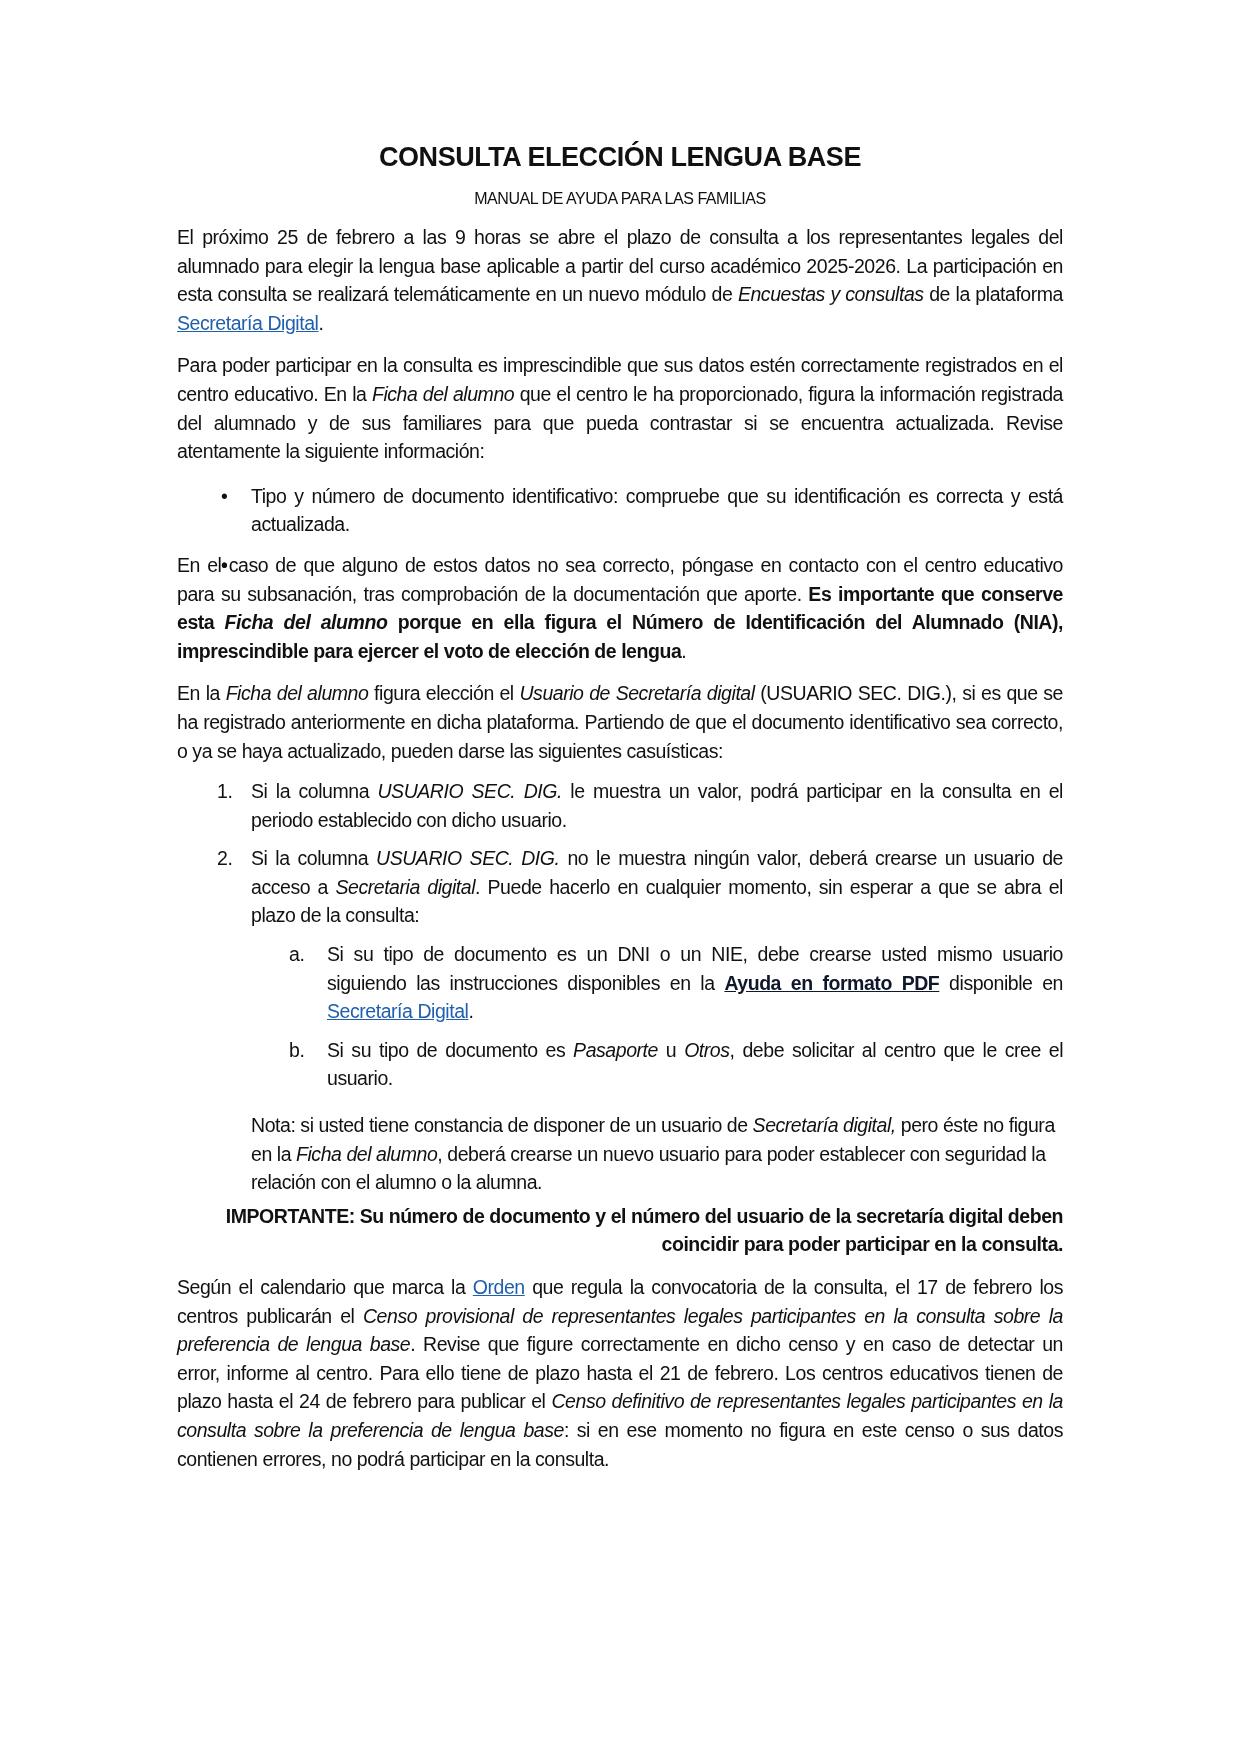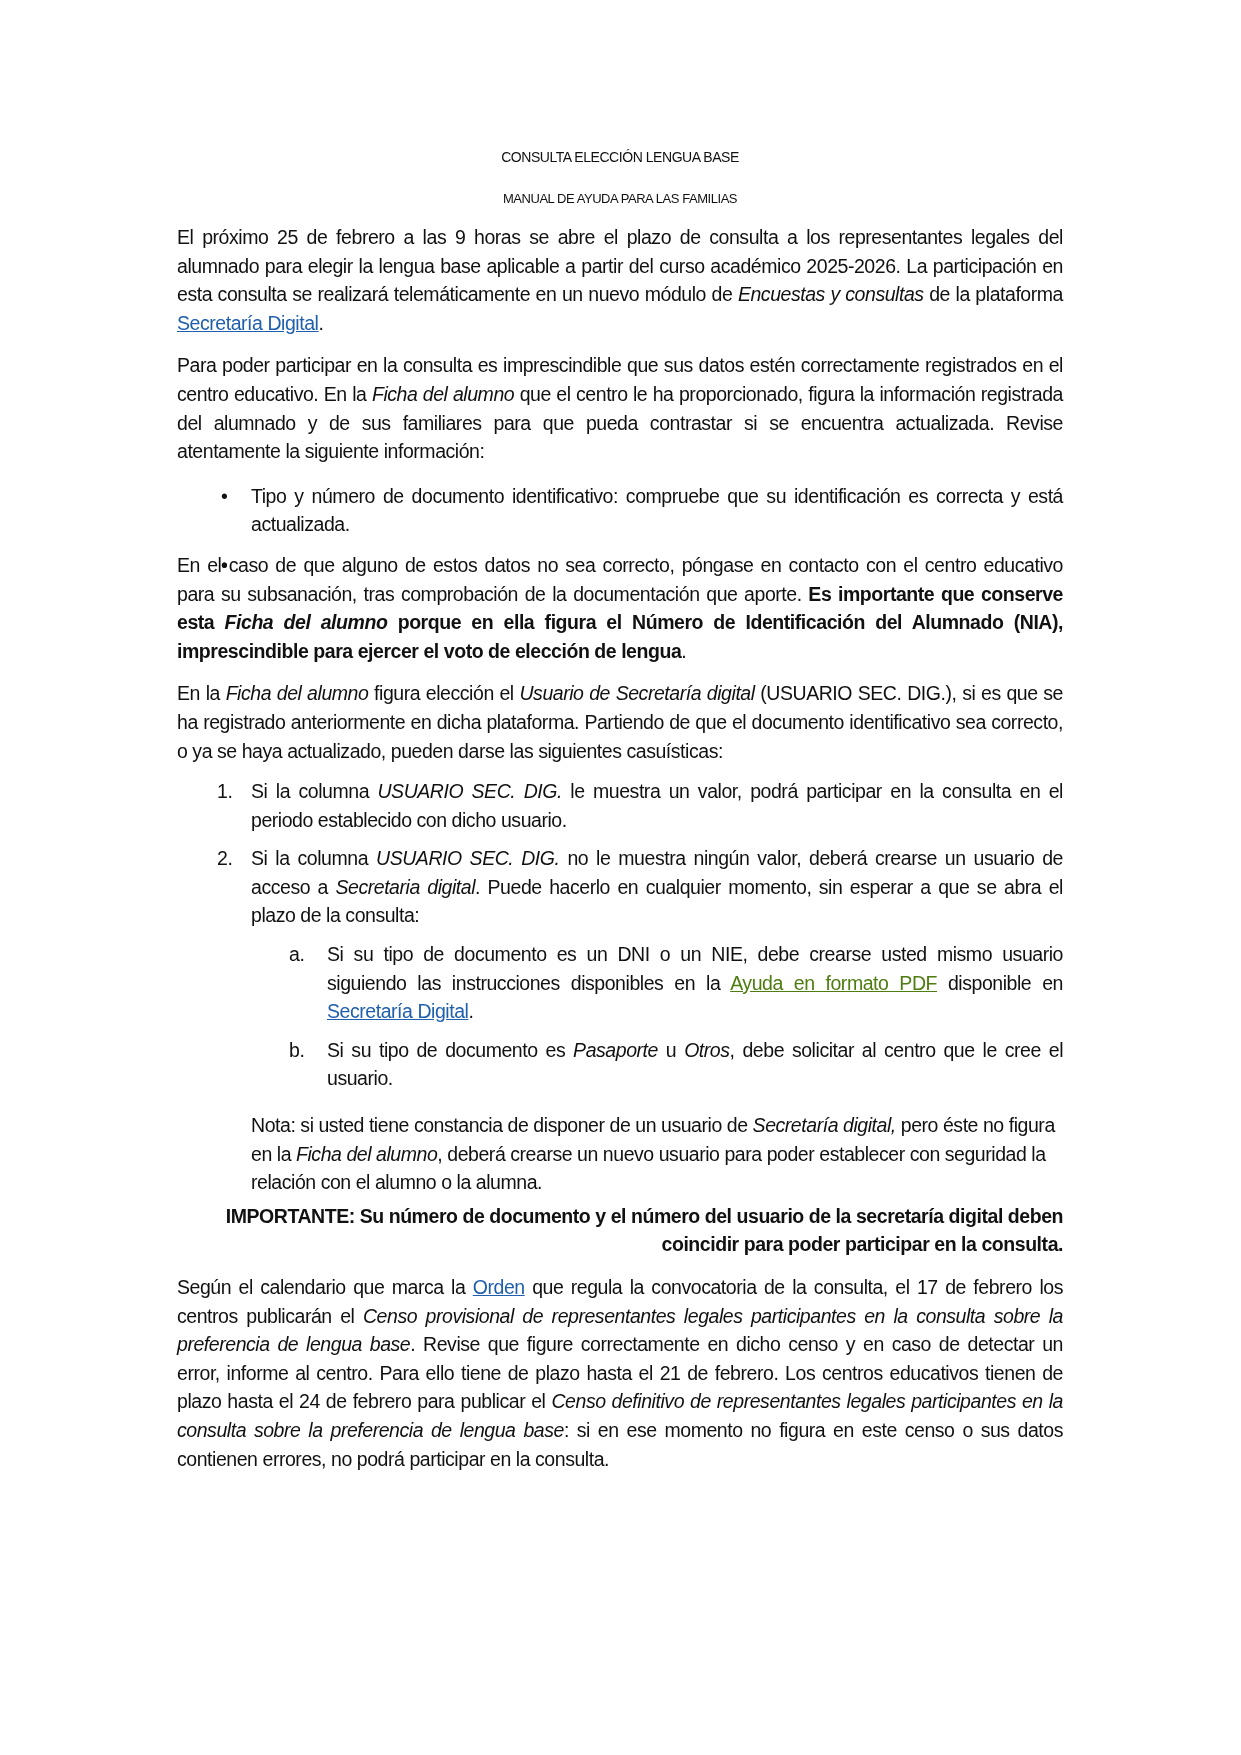--- a/index.html
+++ b/index.html
@@ -27,22 +27,22 @@
   ol.sub { list-style: none; margin: 10px 0 0 0; padding: 0; }
   ol.sub > li { position: relative; padding-left: 150px; margin-bottom: 10px; text-align: justify; }
   ol.sub > li .marker { position: absolute; left: 112px; top: 0; }
   .nota { padding-left: 74px; margin-top: 18px; text-align: left; }
   .important { margin-top: 5px; font-weight: bold; text-align: right; }
 </style>
 </head>
 <body>
 
 <div class="page">
-  <h1 class="title" style="font-weight:normal;font-size:14px;">CONSULTA ELECCIÓN LENGUA BASE</h1>
-  <h2 class="title" style="font-weight:normal;font-size:13px;">MANUAL DE AYUDA PARA LAS FAMILIAS</h2>
+  <h1 class="title" style="font-weight:bold;font-size:27px;">CONSULTA ELECCIÓN LENGUA BASE</h1>
+  <h2 class="title" style="font-weight:normal;font-size:16px;">MANUAL DE AYUDA PARA LAS FAMILIAS</h2>
 
   <p class="p1"><span>El próximo 25 de febrero a las 9 horas se abre el plazo de consulta a los representantes legales del alumnado para elegir la lengua base aplicable a partir del curso académico 2025-2026. La participación en esta consulta se realizará telemáticamente en un nuevo módulo de </span><i>Encuestas y consultas</i><span> de la plataforma </span><a class="link" style="color: rgb(31, 95, 174);">Secretaría Digital</a><span>.</span></p>
 
   <p class="para"><span>Para poder participar en la consulta es imprescindible que sus datos estén correctamente registrados en el centro educativo. En la </span><i>Ficha del alumno</i><span> que el centro le ha proporcionado, figura la información registrada del alumnado y de sus familiares para que pueda contrastar si se encuentra actualizada. Revise atentamente la siguiente información:</span></p>
 
   <ul class="bullets">
     <li><span class="bullet">•</span><span>Tipo y número de documento identificativo: compruebe que su identificación es correcta y está actualizada.</span></li>
     <li><span class="bullet">•</span></li>
     <li><span class="bullet">•</span></li>
   </ul>
@@ -50,21 +50,21 @@
   <p class="para" style="margin-top:4px;"><span>En el caso de que alguno de estos datos no sea correcto, póngase en contacto con el centro educativo para su subsanación, tras comprobación de la documentación que aporte. </span><b>Es importante que conserve esta </b><b><i>Ficha del alumno</i></b><b> porque en ella figura el Número de Identificación del Alumnado (NIA), imprescindible para ejercer el voto de elección de lengua</b><span>.</span></p>
 
   <p class="para"><span>En la </span><i>Ficha del alumno</i><span> figura elección el </span><i>Usuario de Secretaría digital</i><span> (USUARIO SEC. DIG.), si es que se ha registrado anteriormente en dicha plataforma. Partiendo de que el documento identificativo sea correcto, o ya se haya actualizado, pueden darse las siguientes casuísticas:</span></p>
 
   <ol class="num">
     <li><span class="marker">1.</span><span>Si la columna </span><i>USUARIO SEC. DIG.</i><span> le muestra un valor, podrá participar en la consulta en el periodo establecido con dicho usuario.</span></li>
     <li><span class="marker">2.</span><span>Si la columna </span><i>USUARIO SEC. DIG.</i><span> no le muestra ningún valor, deberá crearse un usuario de acceso a </span><i>Secretaria digital</i><span>. Puede hacerlo en cualquier momento, sin esperar a que se abra el plazo de la consulta:</span></li>
   </ol>
 
   <ol class="sub">
-    <li><span class="marker">a.</span><span>Si su tipo de documento es un DNI o un NIE, debe crearse usted mismo usuario siguiendo las instrucciones disponibles en la </span><a class="link" style="color: #4d7c0f;">Ayuda en formato PDF</a><span> disponible en </span><a class="link" style="color: rgb(31, 95, 174);">Secretaría Digital</a><span>.</span></li>
+    <li><span class="marker">a.</span><span>Si su tipo de documento es un DNI o un NIE, debe crearse usted mismo usuario siguiendo las instrucciones disponibles en la </span><a class="link" style="color: #0f172a; font-weight: bold;">Ayuda en formato PDF</a><span> disponible en </span><a class="link" style="color: rgb(31, 95, 174);">Secretaría Digital</a><span>.</span></li>
     <li><span class="marker">b.</span><span>Si su tipo de documento es </span><i>Pasaporte</i><span> u </span><i>Otros</i><span>, debe solicitar al centro que le cree el usuario.</span></li>
   </ol>
 
   <p class="nota"><span>Nota: si usted tiene constancia de disponer de un usuario de </span><i>Secretaría digital,</i><span> pero éste no figura en la </span><i>Ficha del alumno</i><span>, deberá crearse un nuevo usuario para poder establecer con seguridad la relación con el alumno o la alumna.</span></p>
 
   <p class="important">IMPORTANTE: Su número de documento y el número del usuario de la secretaría digital deben coincidir para poder participar en la consulta.</p>
 
   <p class="para"><span>Según el calendario que marca la </span><a class="link" style="color: rgb(31, 95, 174);">Orden</a><span> que regula la convocatoria de la consulta, el 17 de febrero los centros publicarán el </span><i>Censo provisional de representantes legales participantes en la consulta sobre la preferencia de lengua base</i><span>. Revise que figure correctamente en dicho censo y en caso de detectar un error, informe al centro. Para ello tiene de plazo hasta el 21 de febrero. Los centros educativos tienen de plazo hasta el 24 de febrero para publicar el </span><i>Censo definitivo de representantes legales participantes en la consulta sobre la preferencia de lengua base</i><span>: si en ese momento no figura en este censo o sus datos contienen errores, no podrá participar en la consulta.</span></p>
 </div>
 

